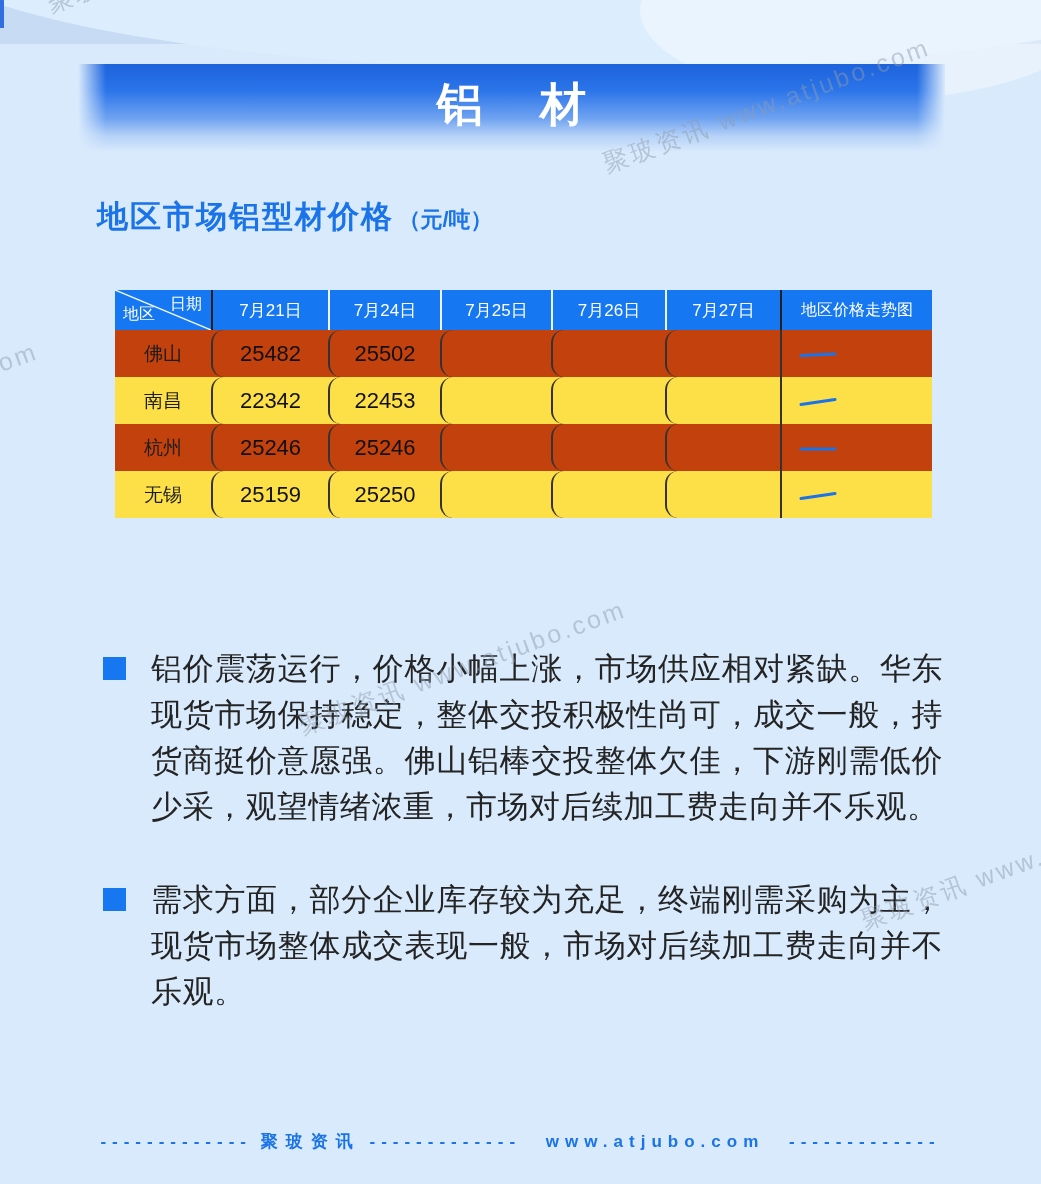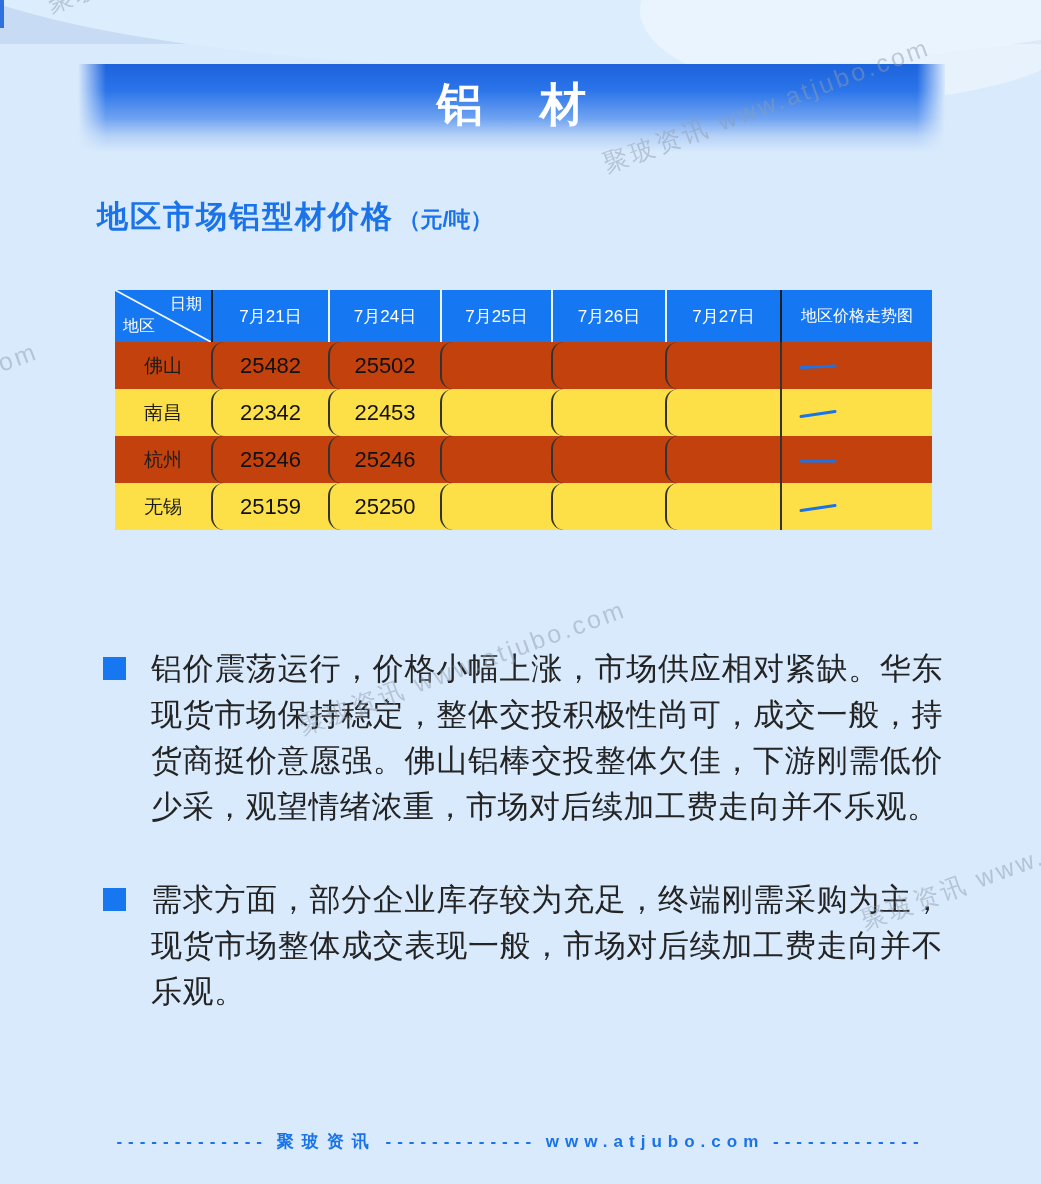--- a/index.html
+++ b/index.html
@@ -43,21 +43,21 @@
   
   .section-title{position:absolute;left:97px;top:196px;z-index:3;color:#1a73e8;white-space:nowrap;}
   .section-title .main{font-size:31px;font-weight:bold;letter-spacing:2px;}
   .section-title .unit{font-size:22px;font-weight:bold;}
   
   .price-table{position:absolute;left:115px;top:290px;width:817px;z-index:4;}
   .thead,.trow{
     display:grid;
     grid-template-columns:96px 117px 112px 111px 114px 115px 152px;
   }
-  .thead{height:52px;background:#1577f2;}
+  .thead{height:40px;background:#1577f2;}
   .hd-cell{
     position:relative;display:flex;align-items:center;justify-content:center;
     color:#ffffff;font-size:17px;box-sizing:border-box;
   }
   .hd-cell.bl-dark{border-left:2px solid #1f1f1f;}
   .hd-cell.bl-light{border-left:2px solid rgba(255,255,255,0.92);}
   .hd-trend{font-size:16px;text-align:center;}
   .corner-cell{display:block;}
   .corner-diag{position:absolute;left:0;top:0;width:100%;height:100%;}
   .corner-date{position:absolute;top:4px;right:9px;font-size:16px;}
@@ -81,21 +81,21 @@
     font-weight:500;letter-spacing:0.5px;text-align:justify;
   }
   
   .footer{
     position:absolute;left:0;top:1130px;width:100%;
     text-align:center;color:#1a73e8;font-size:17px;font-weight:bold;
     white-space:nowrap;z-index:4;
   }
   .footer .dashes{letter-spacing:6px;}
   .footer .brand{letter-spacing:8px;margin:0 4px;}
-  .footer .url{letter-spacing:6px;margin:0 4px;}
+  .footer .url{letter-spacing:6px;margin:0 20px;}
 </style>
 </head>
 <body>
 
 <div class="bg-band"></div>
 <div class="bg-curve"></div>
 <div class="bg-glow"></div>
 <div class="corner-strip"></div>
 
 <div class="banner">

